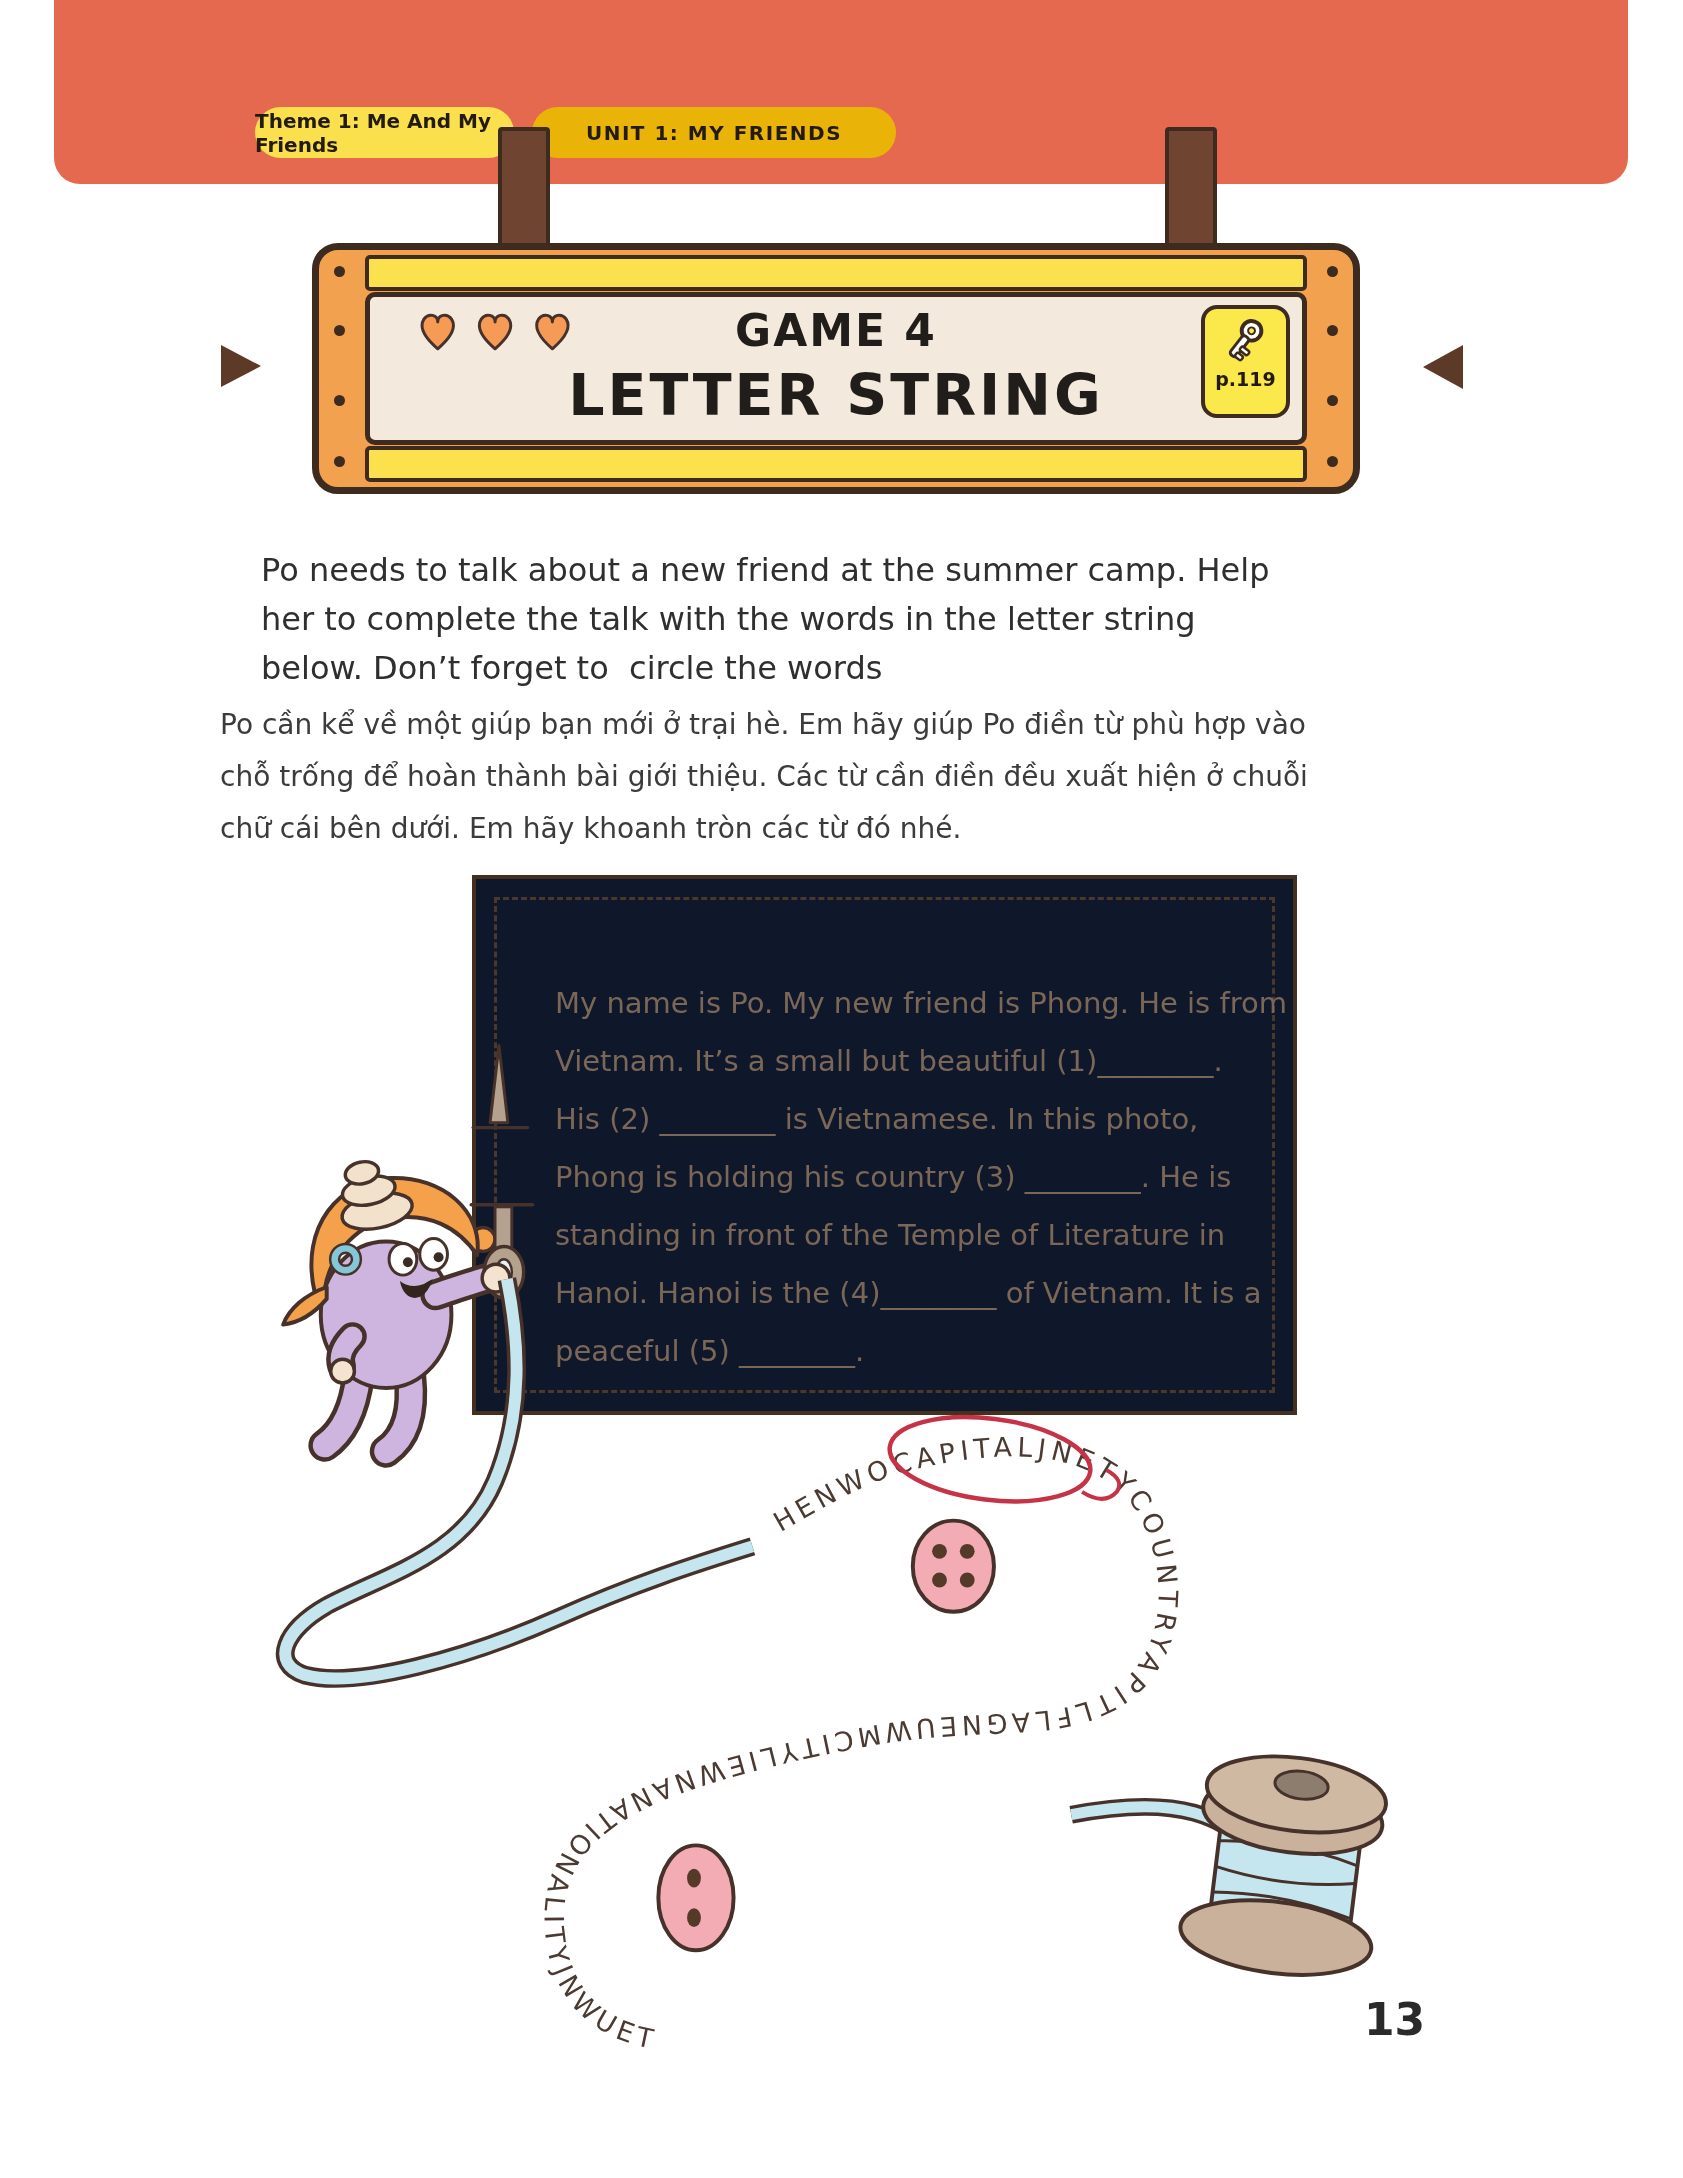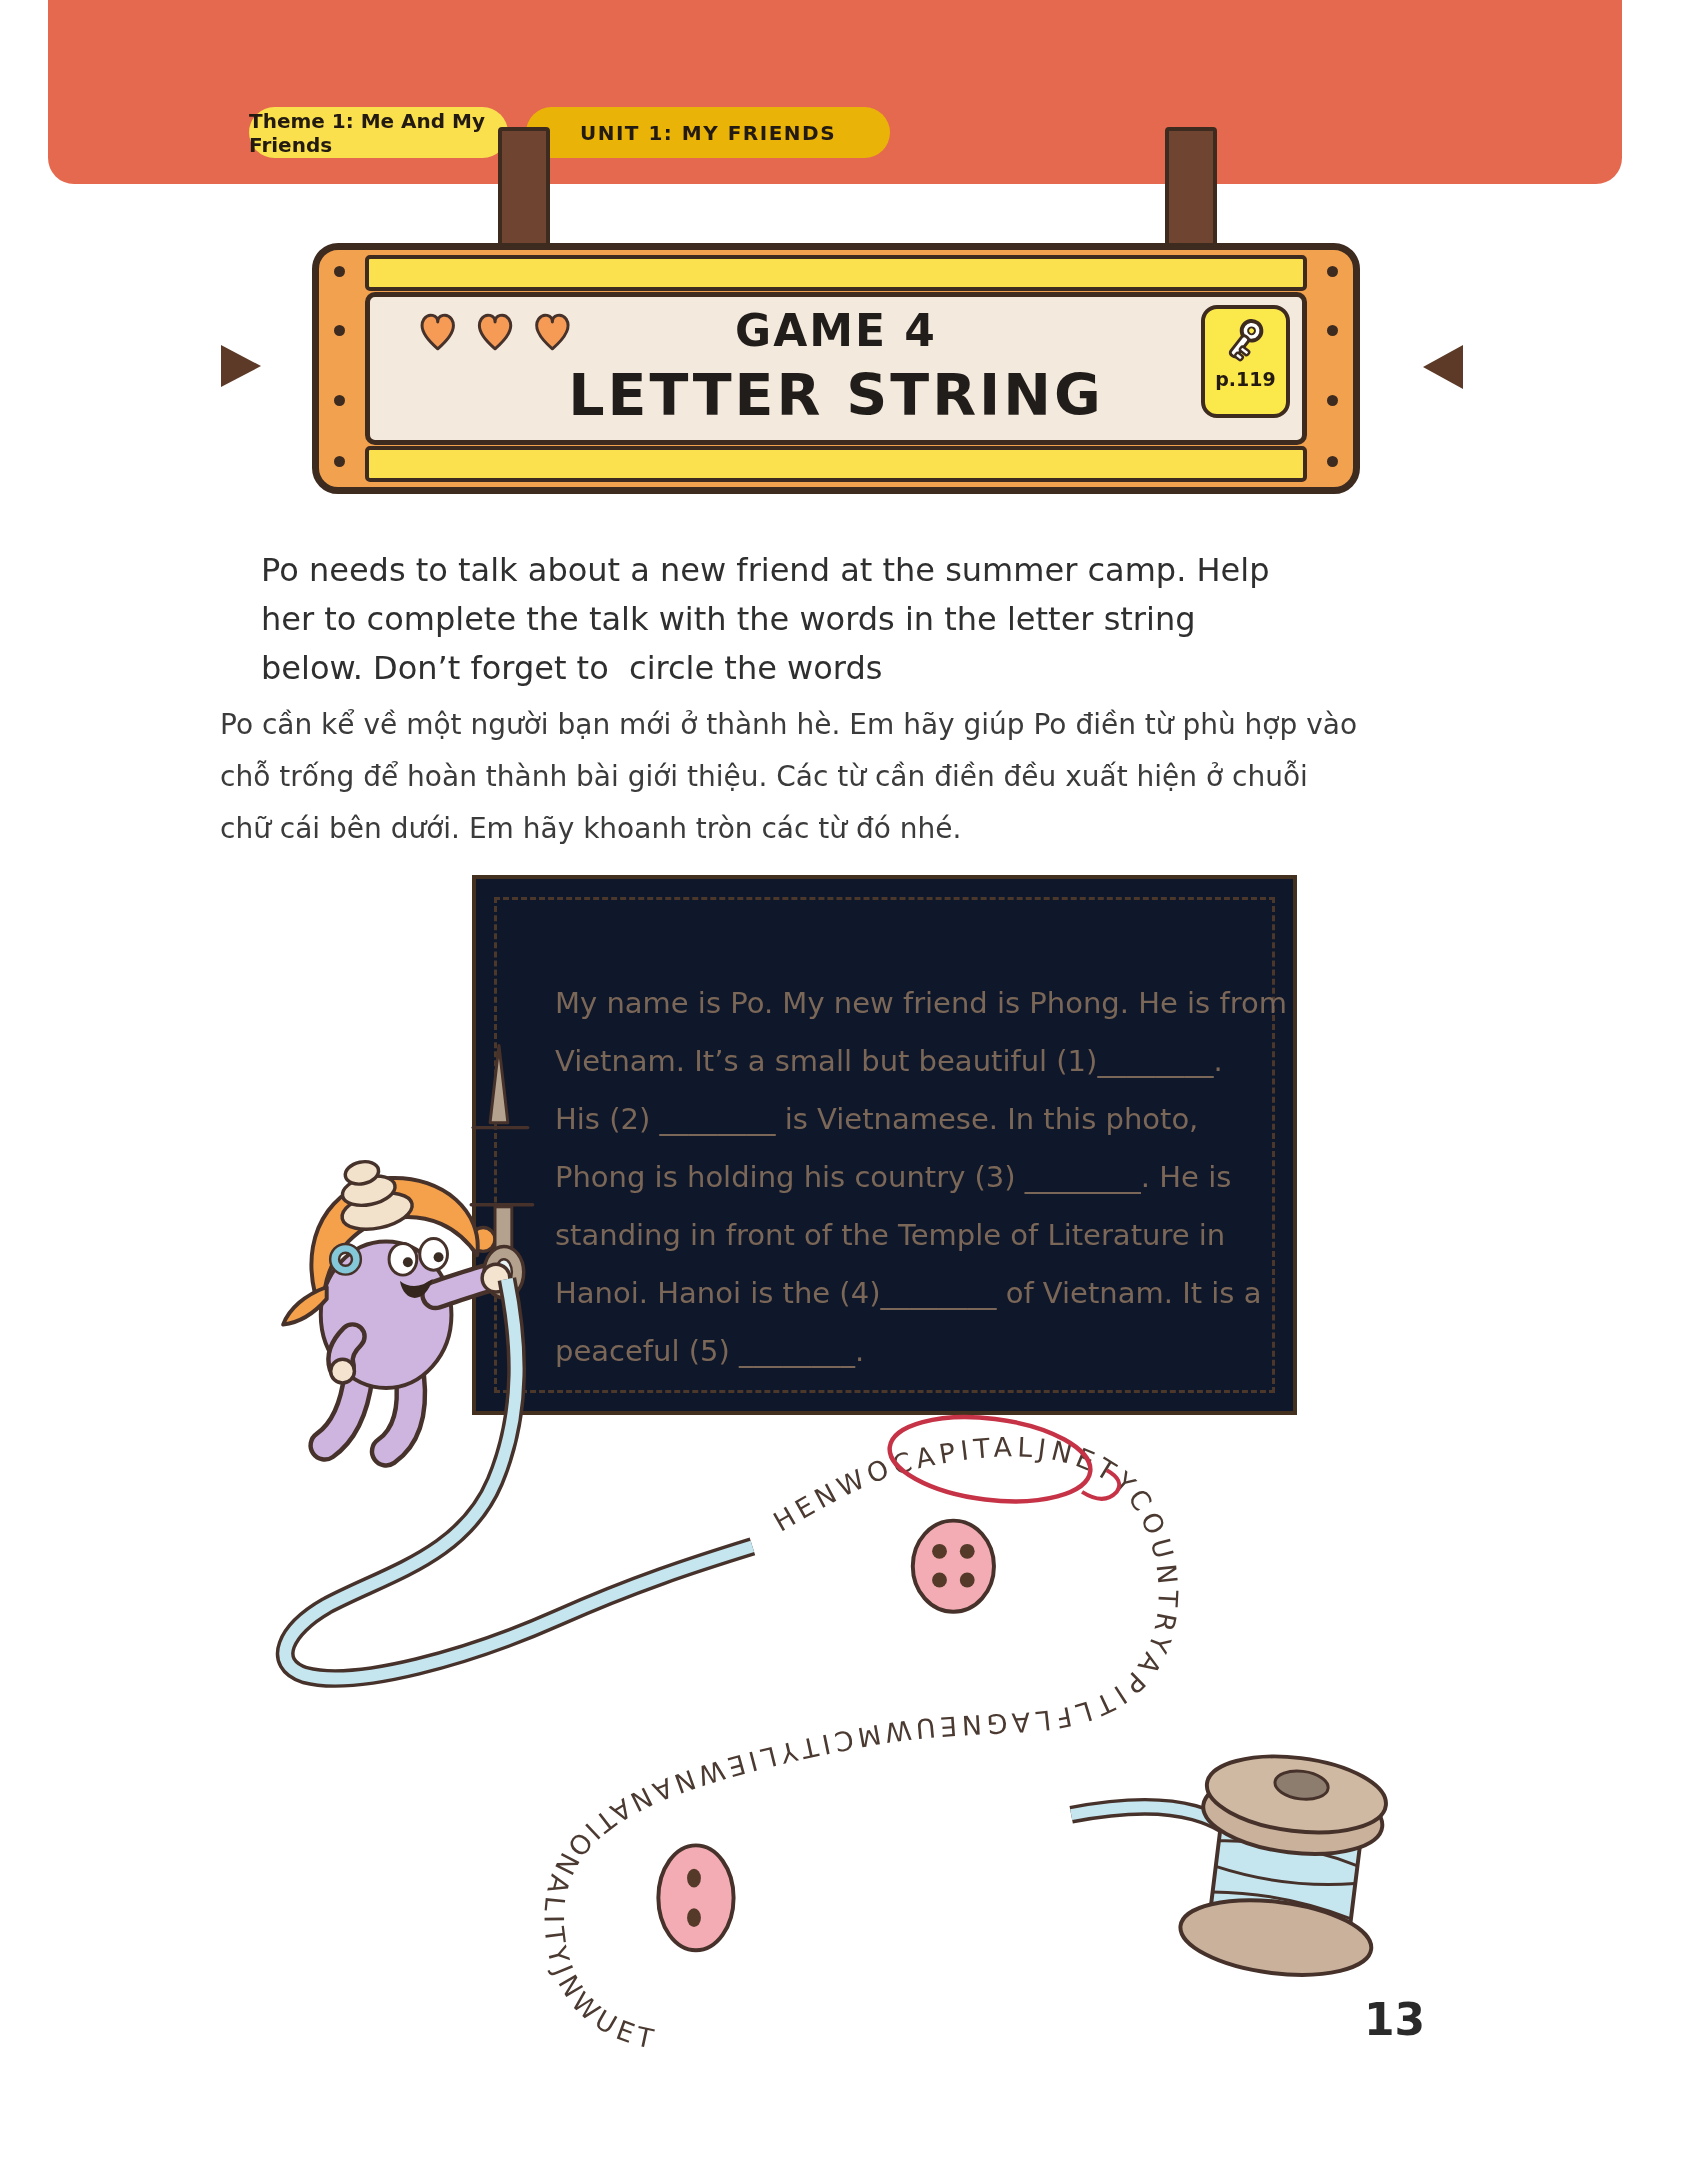--- a/index.html
+++ b/index.html
@@ -1,20 +1,20 @@
 <!DOCTYPE html>
 <html><head>
 <meta charset="utf-8">
 <style>
   html,body{margin:0;padding:0;background:#ffffff;}
   .page{position:relative;width:1683px;height:2178px;background:#ffffff;overflow:hidden;
         font-family:"DejaVu Sans",sans-serif;}
 
   
-  .header-bar{position:absolute;left:48px;top:0;width:1574px;height:184px;
+  .header-bar{position:absolute;left:54px;top:0;width:1574px;height:184px;
     background:#e5694e;border-radius:0 0 26px 26px;}
   .pill{position:absolute;top:107px;height:51px;border-radius:26px;
     display:flex;align-items:center;justify-content:center;
     font-weight:bold;font-size:20px;color:#231a12;}
   .pill-theme{left:201px;width:259px;background:#f9e04c;}
   .pill-unit{left:478px;width:364px;background:#eab308;letter-spacing:1.5px;}
 
   
   .post{position:absolute;top:127px;width:44px;height:129px;background:#6f4531;
     border:4px solid #3e2b20;border-radius:4px;}
@@ -118,21 +118,21 @@
 
   <div class="arrow arrow-left"></div>
   <div class="arrow arrow-right"></div>
 
   <div class="instr-en">
       <div class="tline">Po needs to talk about a new friend at the summer camp. Help</div>
       <div class="tline">her to complete the talk with the words in the letter string</div>
       <div class="tline">below. Don’t forget to  circle the words</div>
     </div>
   <div class="instr-vi">
-      <div class="tline">Po cần kể về một người bạn mới ở thành hè. Em hãy giúp Po điền từ phù hợp vào</div>
+      <div class="tline">Po cần kể về một giúp bạn mới ở trại hè. Em hãy giúp Po điền từ phù hợp vào</div>
       <div class="tline">chỗ trống để hoàn thành bài giới thiệu. Các từ cần điền đều xuất hiện ở chuỗi</div>
       <div class="tline">chữ cái bên dưới. Em hãy khoanh tròn các từ đó nhé.</div>
     </div>
 
   <div class="story-box">
     <div class="story-dashed"></div>
     <div class="story-text">
         <div class="tline">My name is Po. My new friend is Phong. He is from</div>
         <div class="tline">Vietnam. It’s a small but beautiful (1)________.</div>
         <div class="tline">His (2) ________ is Vietnamese. In this photo,</div>

